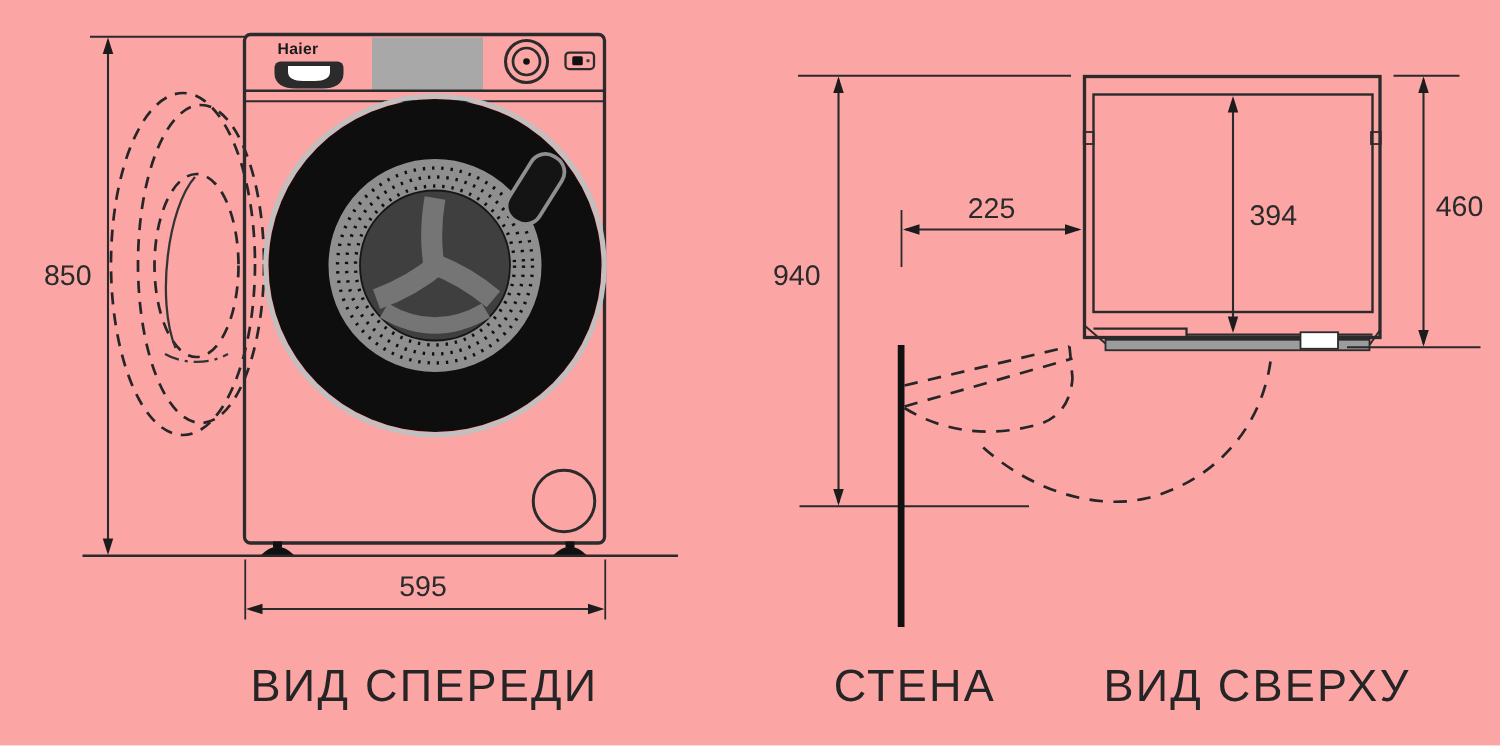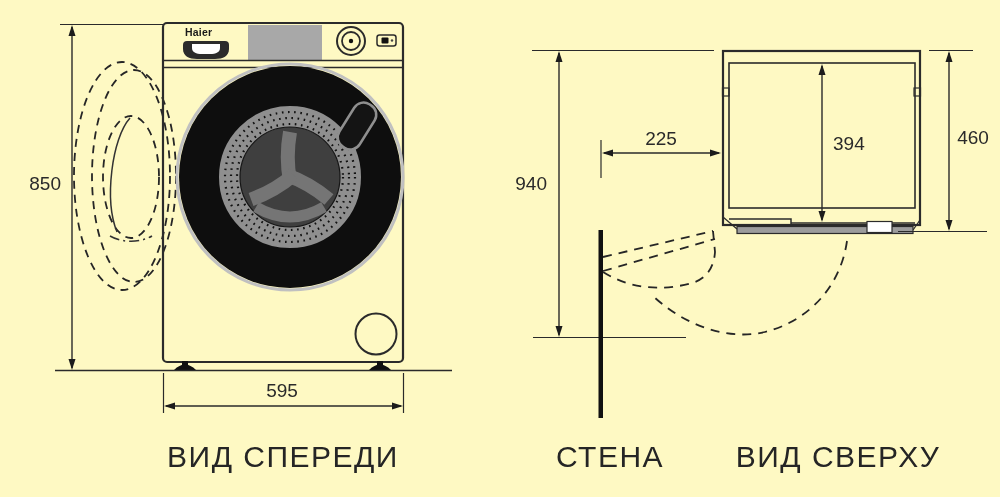--- a/index.html
+++ b/index.html
@@ -1,19 +1,19 @@
 <!DOCTYPE html>
 <html><head>
 <meta charset="utf-8">
 <style>
   html,body{margin:0;padding:0;background:#ffffff;}
   .stage{
     position:relative;
     width:1000px;height:497px;
-    background:#fef9c3;
+    background:#fca5a5;
     font-family:"Liberation Sans", sans-serif;
     overflow:hidden;
   }
   svg{display:block;}
   .outline{stroke:#2b2b2b;fill:none;}
   .dimline{stroke:#2a2a2a;stroke-width:1.4;fill:none;}
   .extline{stroke:#2a2a2a;stroke-width:1.2;fill:none;}
   .arrow{fill:#1c1c1c;stroke:none;}
   .dimtext{font-size:19px;fill:#2a2a2a;}
   .viewlabel{font-size:30px;fill:#252525;letter-spacing:1.5px;}

